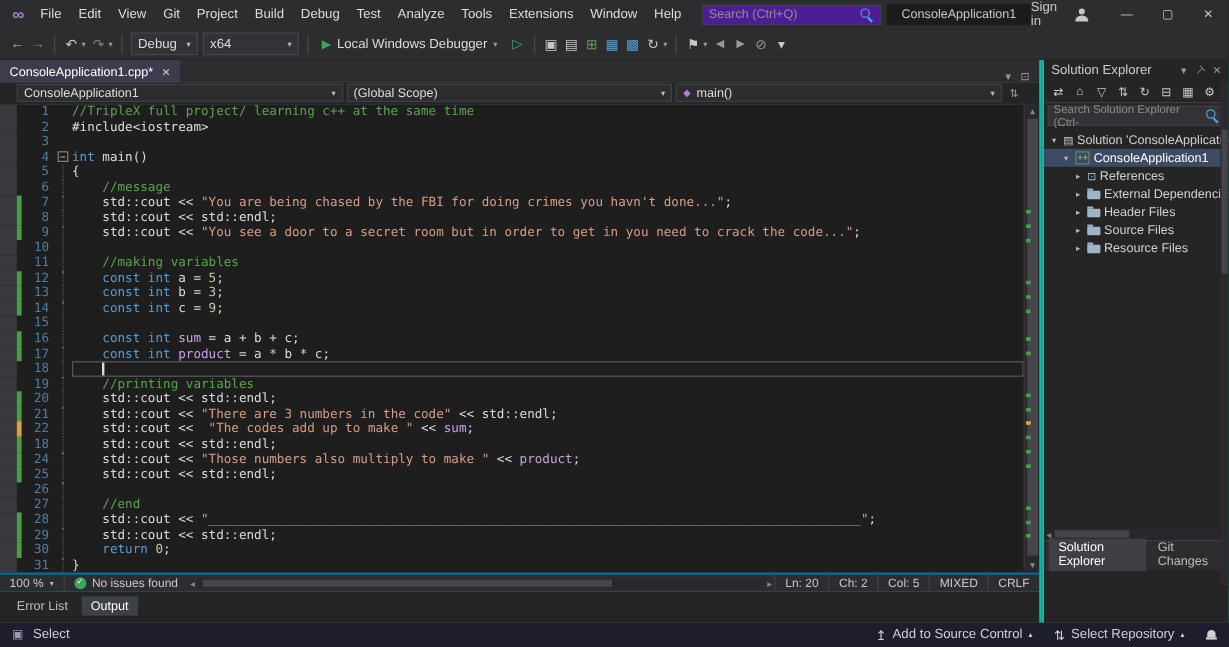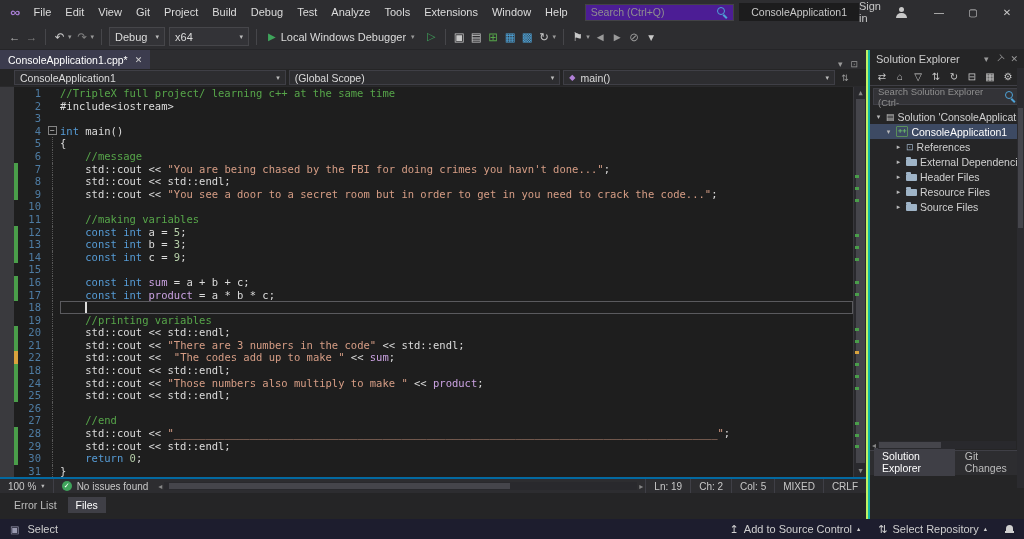--- a/index.html
+++ b/index.html
@@ -29,21 +29,21 @@
   .tico{min-width:17px;text-align:center;font-size:11.5px;padding:0 1px;color:#c8c8c8}
   .tcaret{font-size:7px;color:#9a9a9a;padding:0 2px 0 0;align-self:center}
   .tsep{width:1px;height:16px;background:#46464a;margin:0 5px}
   .combo{height:19px;background:#333337;border:1px solid #46464a;display:flex;align-items:center;justify-content:space-between;padding:0 5px;color:#dcdcdc;margin:0 2px}
   .combo .car{font-size:7px;color:#bcbcbc;margin-left:8px}
   .runbtn{display:flex;align-items:center;gap:5px;padding:0 6px;color:#dcdcdc}
   .play{color:#3fa45b;font-size:10px}
   .hplay{color:#3fa45b;font-size:11px}
 
   
-  .main{position:absolute;left:0;top:50px;width:1024px;height:469px;background:#bef264}
+  .main{position:absolute;left:0;top:50px;width:1024px;height:469px;background:#14b8a6}
   .left{position:absolute;left:0;top:0;width:866px;height:469px}
   .panel{position:absolute;left:868px;top:0;width:156px;height:469px;background:#252526;border-left:2px solid #14b8a6}
 
   
   .tabstrip{display:flex;align-items:flex-end;height:19px;background:#2d2d30}
   .tab{display:flex;align-items:center;gap:7px;height:19px;background:#3c3c4e;color:#fff;padding:0 8px;font-size:10.5px}
   .tabclose{color:#d0d0d0;font-size:9px}
   .tabstrip-icons{margin-left:auto;display:flex;align-items:center;gap:8px;padding-right:8px;color:#9a9a9a}
   .tabstrip-icons span{font-size:9px}
 
@@ -314,30 +314,30 @@
           <span class="health">✓</span>
           <span>No issues found</span>
         </div>
         <div class="hscroll">
           <span class="harrow">◂</span>
           <div class="htrack">
               <div class="hthumb"></div>
             </div>
           <span class="harrow">▸</span>
         </div>
-        <span class="stat">Ln: 19</span>
+        <span class="stat">Ln: 20</span>
         <span class="stat">Ch: 2</span>
         <span class="stat">Col: 5</span>
         <span class="stat">MIXED</span>
         <span class="stat">CRLF</span>
       </div>
 
       <div class="bottabs" id="bottom-tabs">
           <span class="btab">Error List</span>
-          <span class="btab active">Files</span>
+          <span class="btab active">Output</span>
         </div>
     </div>
 
     <div class="panel">
       <div class="phdr">
         <span>Solution Explorer</span>
         <span class="phdr-icons">
           <span>▾</span>
           <span class="pin">⊤</span>
           <span>✕</span>
@@ -379,26 +379,26 @@
             <span class="tlabel">External Dependencies</span>
           </div>
           <div class="trow" style="padding-left: 24px;">
             <span class="tarrow">▸</span>
             <span class="ticon folder"></span>
             <span class="tlabel">Header Files</span>
           </div>
           <div class="trow" style="padding-left: 24px;">
             <span class="tarrow">▸</span>
             <span class="ticon folder"></span>
-            <span class="tlabel">Resource Files</span>
+            <span class="tlabel">Source Files</span>
           </div>
           <div class="trow" style="padding-left: 24px;">
             <span class="tarrow">▸</span>
             <span class="ticon folder"></span>
-            <span class="tlabel">Source Files</span>
+            <span class="tlabel">Resource Files</span>
           </div>
         </div>
       <div class="pfill"></div>
       <div class="phscroll">
         <span class="harrow">◂</span>
         <div class="htrack">
             <div class="hthumb" style="width:45%"></div>
           </div>
         <span class="harrow">▸</span>
       </div>

